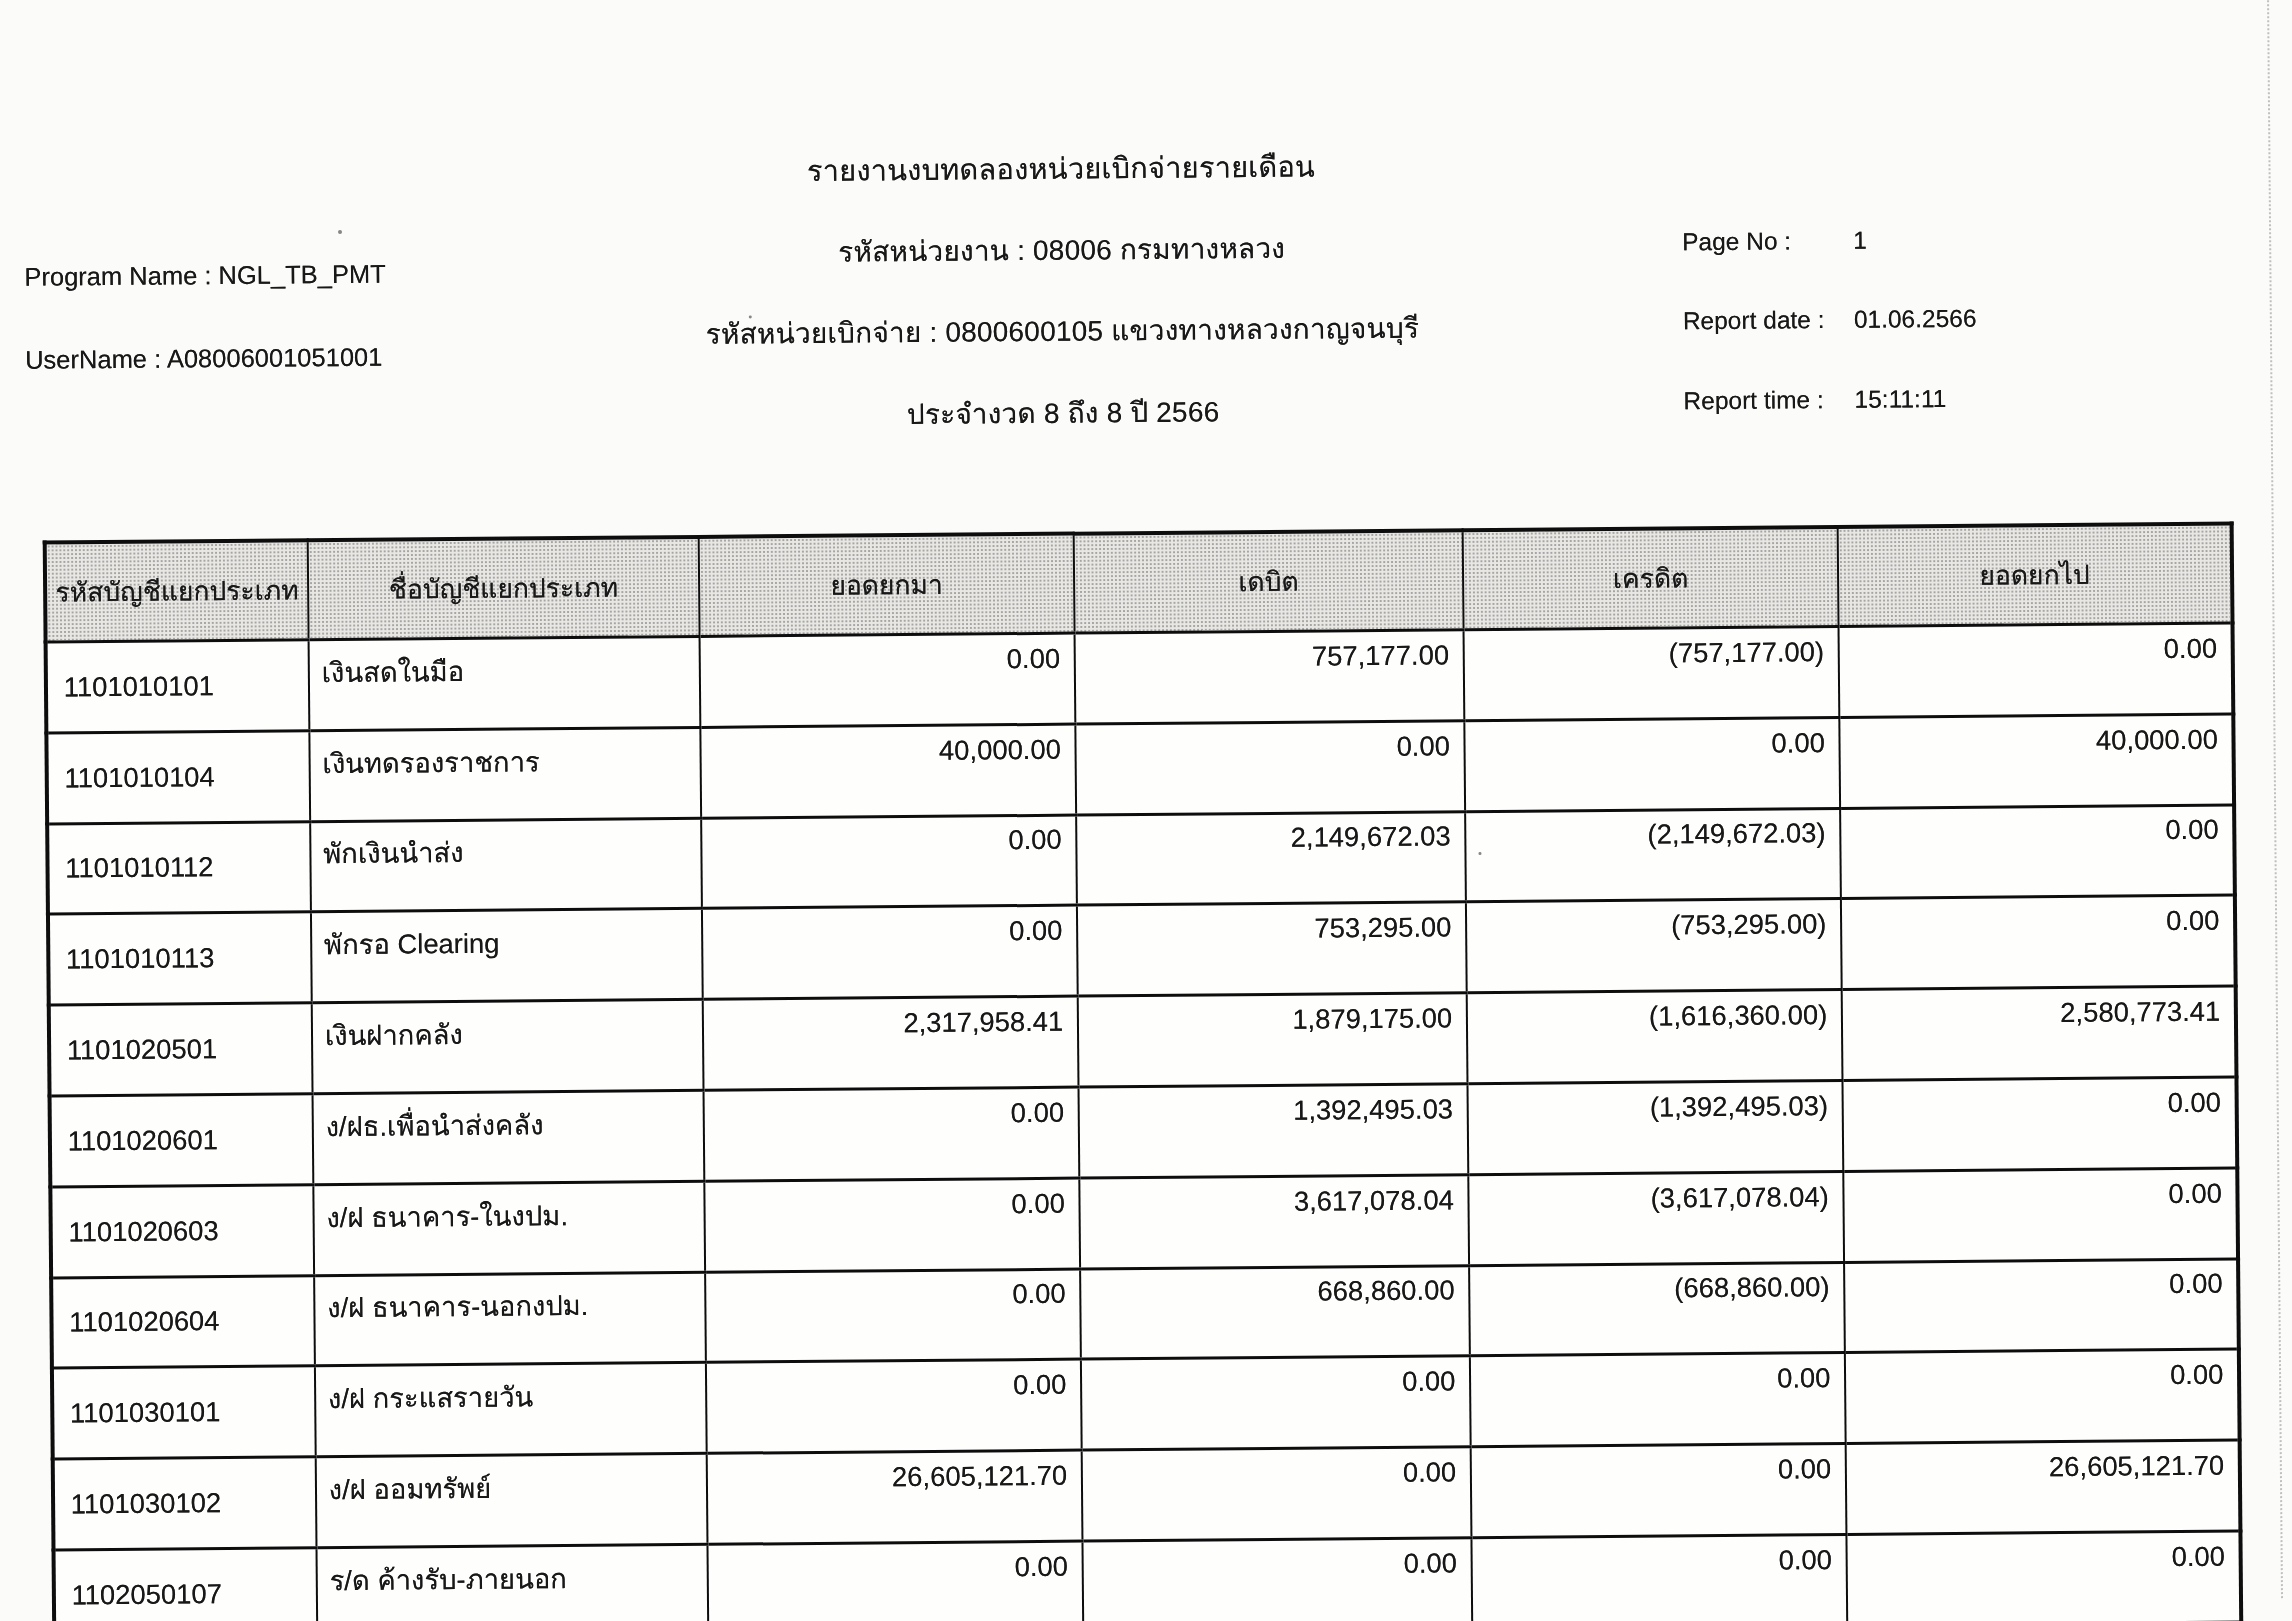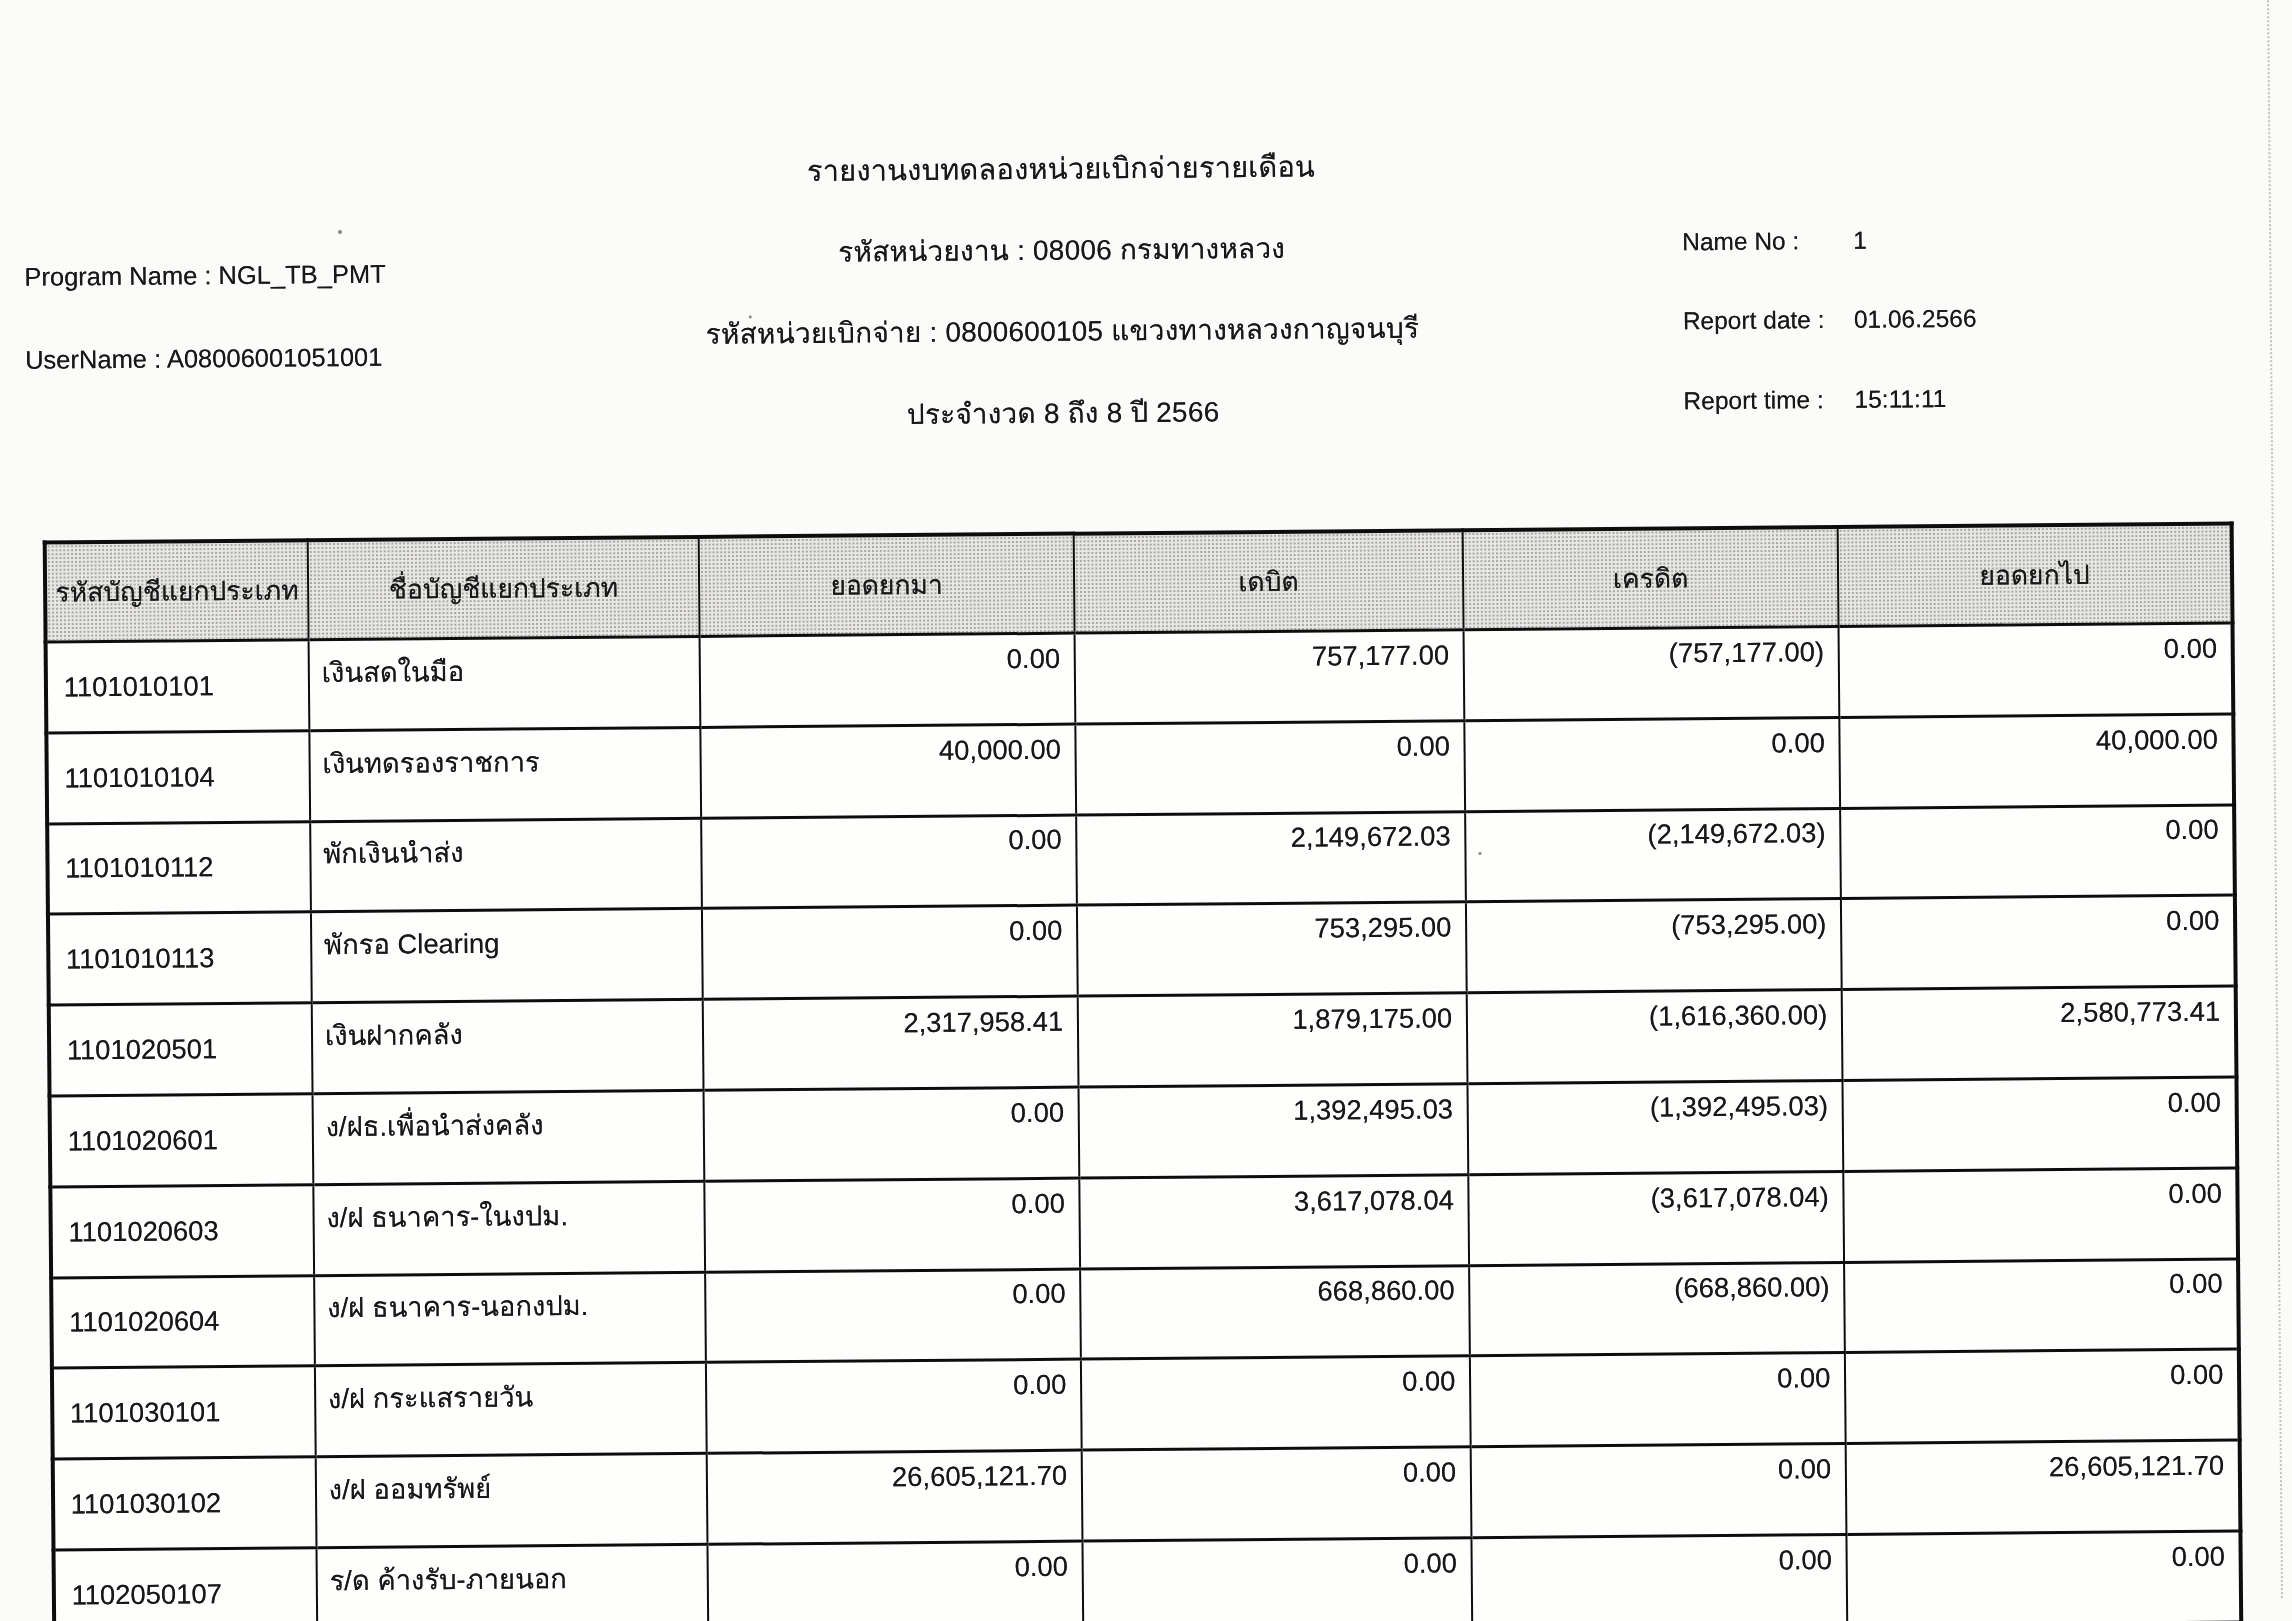--- a/index.html
+++ b/index.html
@@ -82,21 +82,21 @@
   <div class="left-kv lk1 scan-text">
     <span>Program Name :</span>
     <span>NGL_TB_PMT</span>
   </div>
   <div class="left-kv lk2 scan-text">
     <span>UserName :</span>
     <span>A08006001051001</span>
   </div>
 
   <div class="right-kv rk1 scan-text">
-    <span>Name No :</span>
+    <span>Page No :</span>
     <span class="rvalue">1</span>
   </div>
   <div class="right-kv rk2 scan-text">
     <span>Report date :</span>
     <span class="rvalue">01.06.2566</span>
   </div>
   <div class="right-kv rk3 scan-text">
     <span>Report time :</span>
     <span class="rvalue">15:11:11</span>
   </div>

